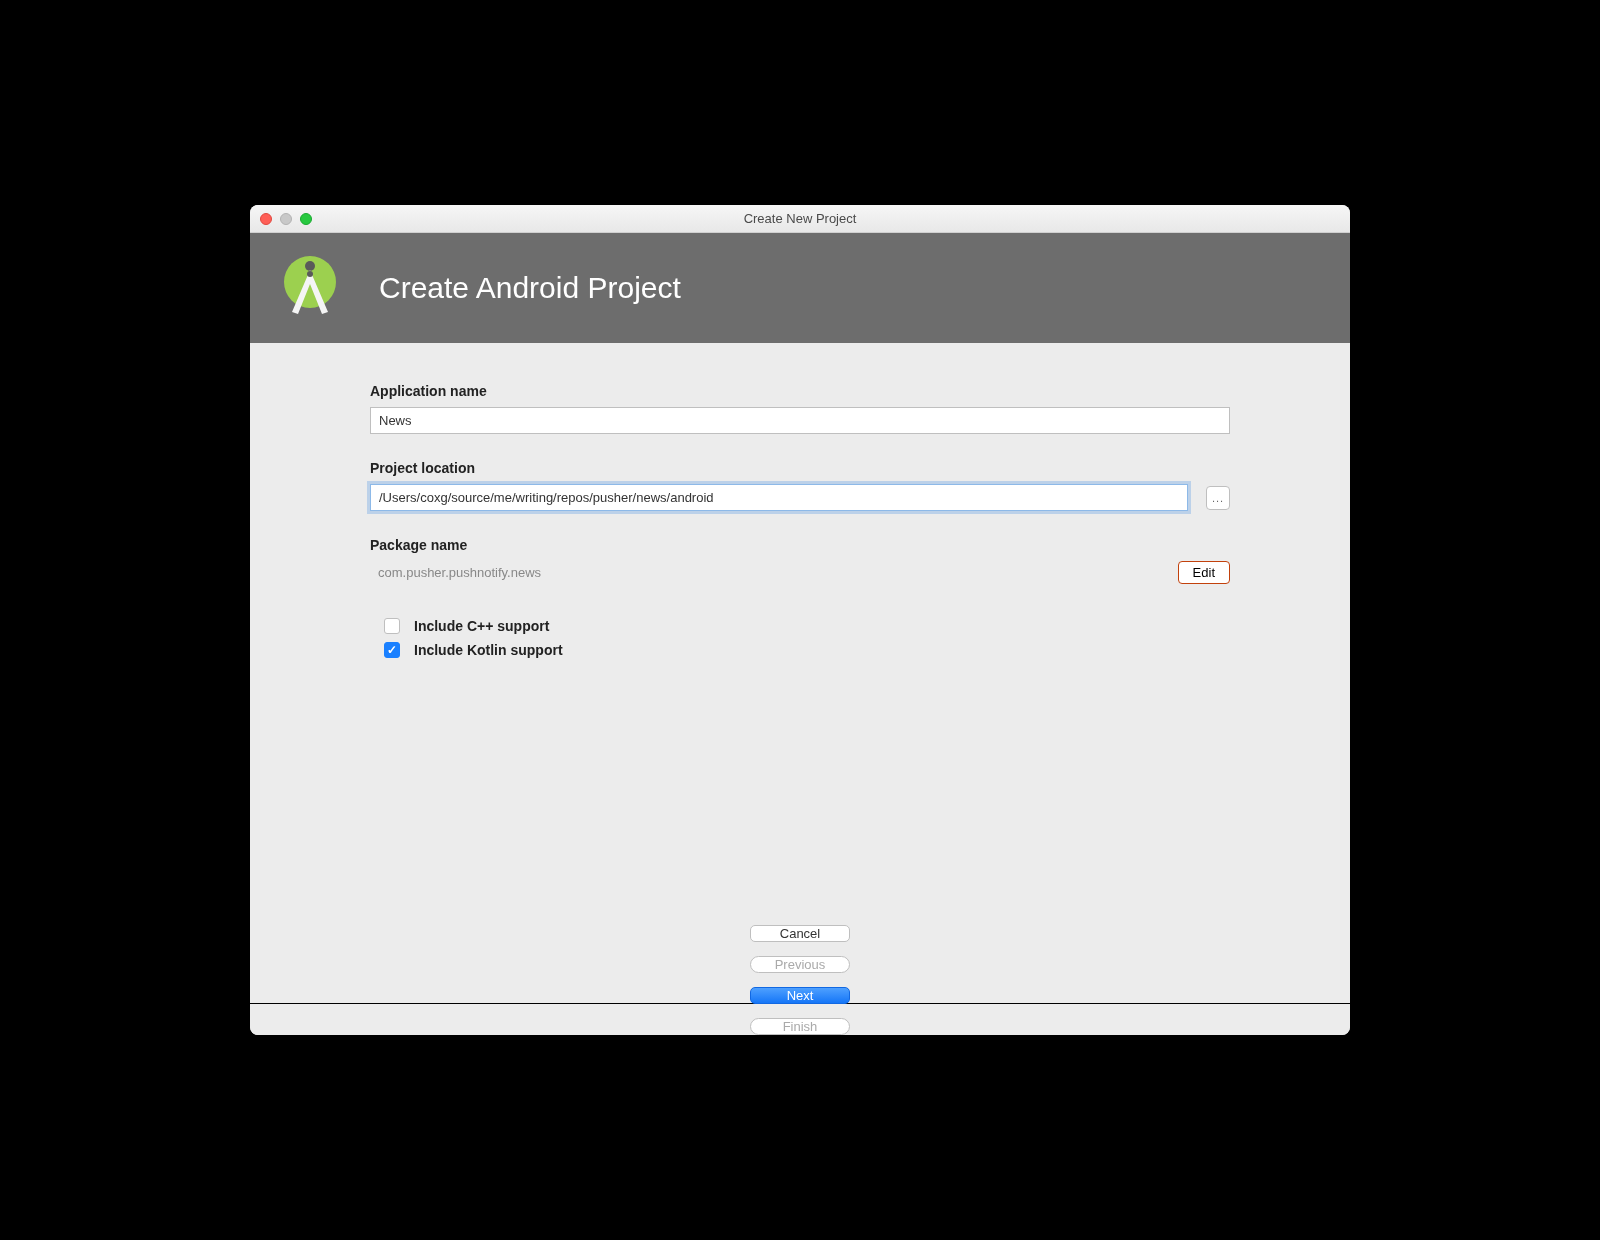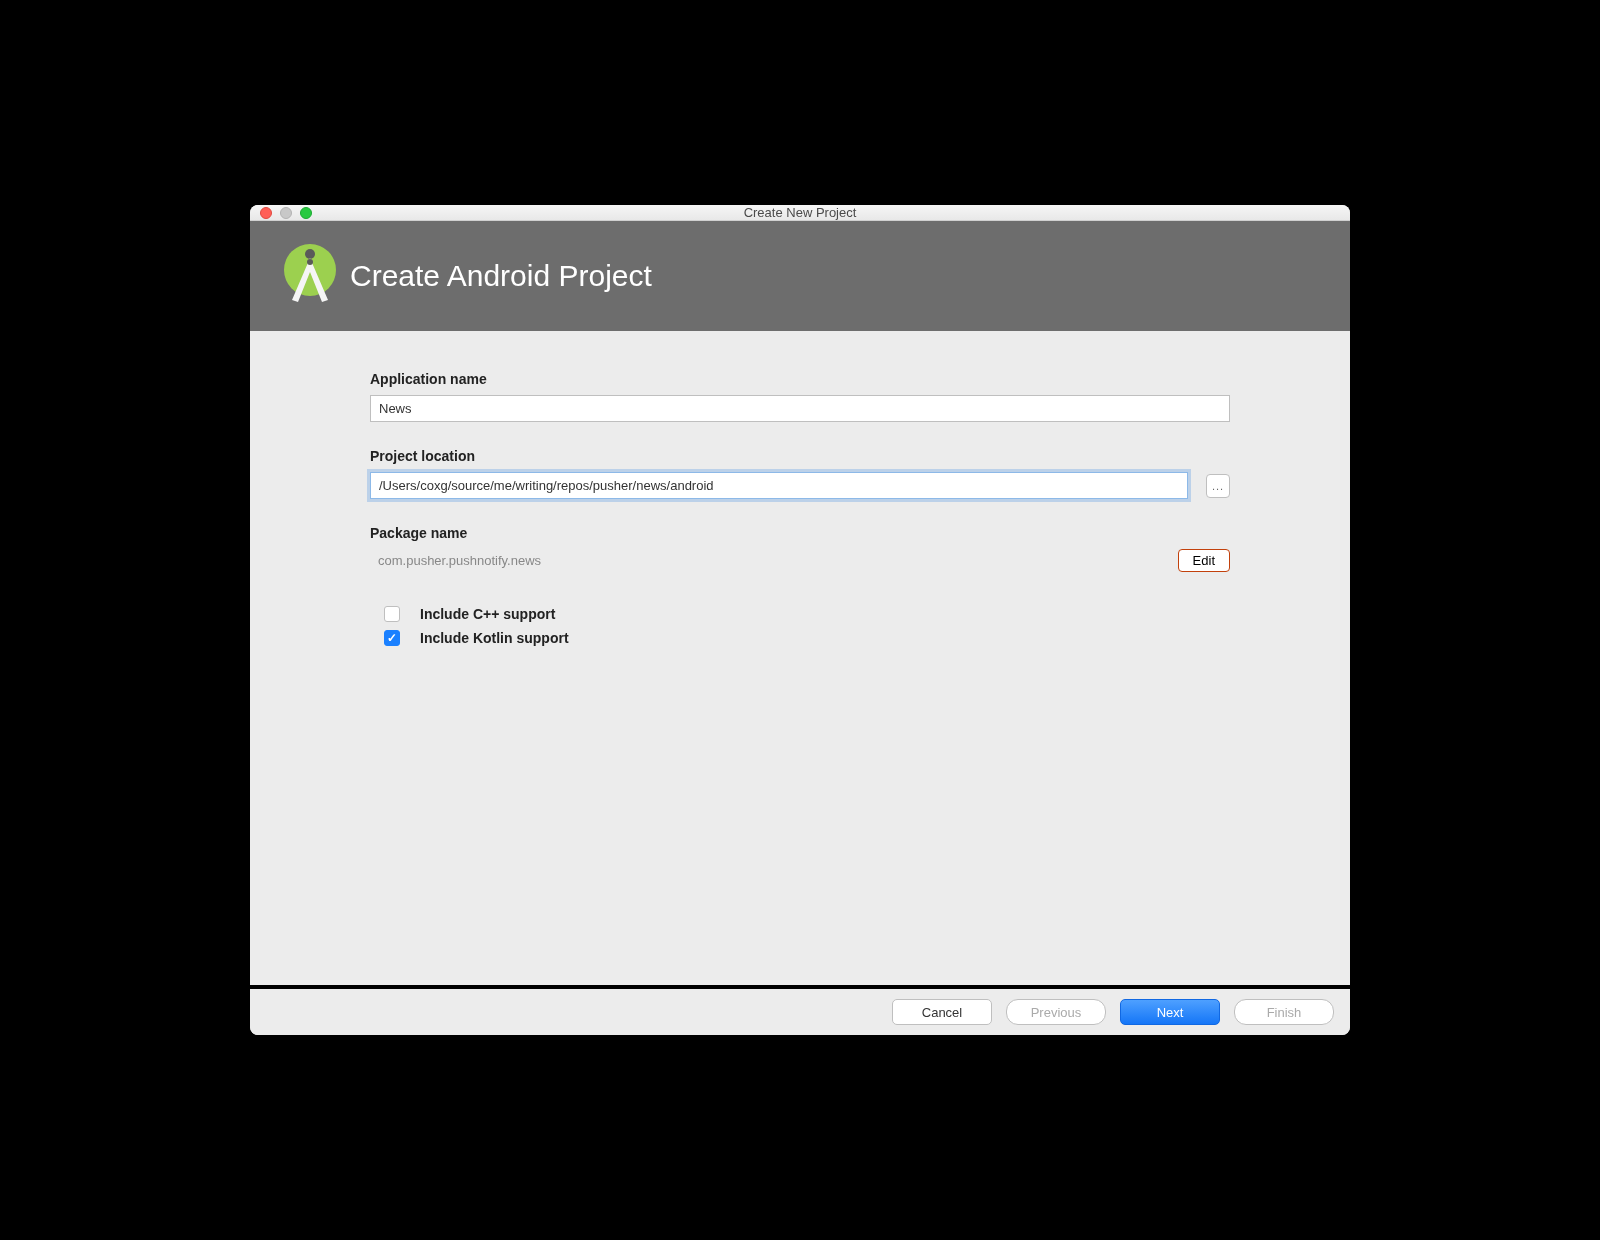--- a/index.html
+++ b/index.html
@@ -20,21 +20,21 @@
       width: 1100px;
       height: 830px;
       background: #ececec;
       border-radius: 8px;
       overflow: hidden;
       box-shadow: 0 20px 60px rgba(0,0,0,0.6);
       display: flex;
       flex-direction: column;
     }
     .titlebar {
-      height: 16px;
+      height: 28px;
       background: linear-gradient(#f6f6f6, #e8e8e8);
       border-bottom: 1px solid #d0d0d0;
       display: flex;
       align-items: center;
       position: relative;
       padding: 4px 10px;
     }
     .traffic-lights {
       display: flex;
       gap: 8px;
@@ -53,21 +53,21 @@
       margin: 0 auto;
       font-size: 13px;
       color: #4a4a4a;
     }
     .header {
       background: #6d6d6d;
       height: 110px;
       display: flex;
       align-items: center;
       padding: 0 24px;
-      gap: 4px;
+      gap: 33px;
     }
     .header-icon {
       width: 72px;
       height: 72px;
       position: relative;
     }
     .header-title {
       color: #fff;
       font-size: 30px;
       font-weight: 400;
@@ -141,21 +141,21 @@
       font-size: 13px;
       cursor: pointer;
     }
     .checkbox-group {
       margin-top: 34px;
       padding-left: 14px;
     }
     .checkbox-row {
       display: flex;
       align-items: center;
-      gap: 20px;
+      gap: 14px;
       margin-bottom: 8px;
     }
     .checkbox {
       width: 16px;
       height: 16px;
       border: 1px solid #bfbfbf;
       background: #fff;
       border-radius: 3px;
       display: flex;
       align-items: center;
@@ -172,28 +172,29 @@
       font-size: 12px;
       font-weight: bold;
       line-height: 1;
     }
     .checkbox-label {
       font-weight: 600;
       font-size: 14px;
       color: #222;
     }
     .footer {
-      height: 50px;
+      height: 32px;
       background: #ececec;
-      border-top: 4px solid #000000;
+      border-top: 1px solid #000000;
       display: flex;
       align-items: center;
       justify-content: flex-end;
       padding: 0 16px;
       gap: 14px;
+      flex-direction: column;
     }
     .footer-btn {
       min-width: 100px;
       height: 26px;
       border: 1px solid #bfbfbf;
       background: #fff;
       border-radius: 5px;
       font-size: 13px;
       cursor: pointer;
       color: #333;

